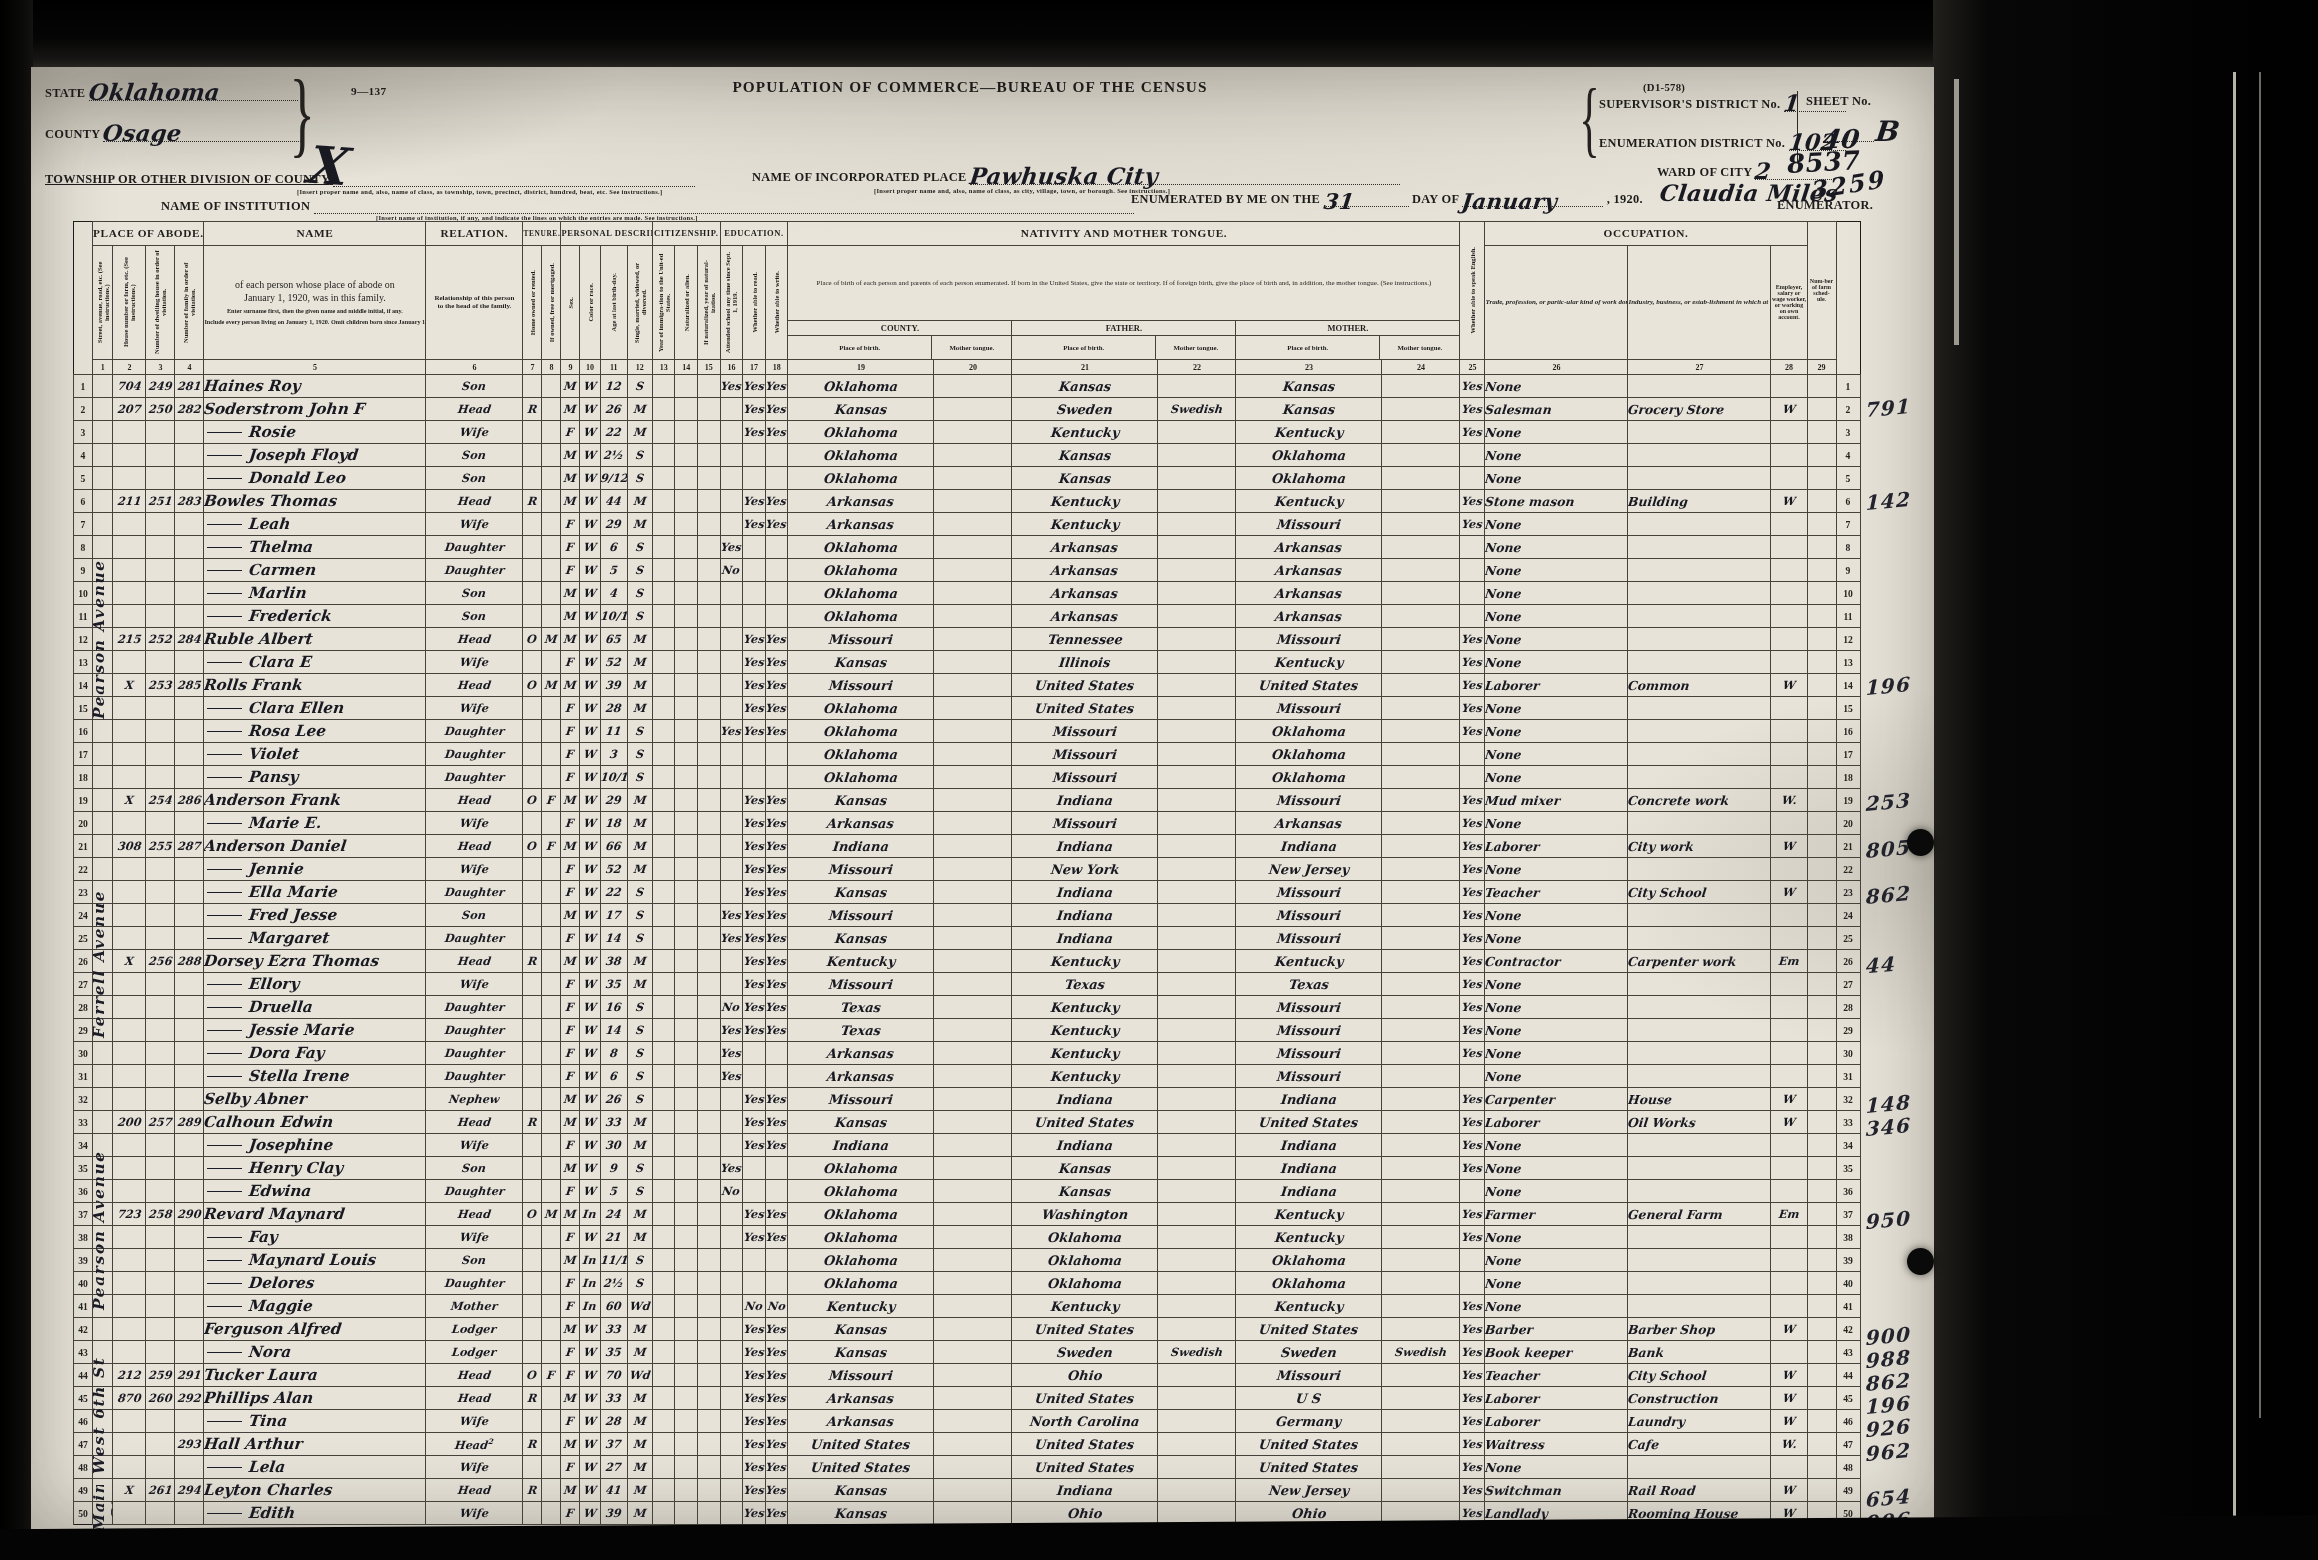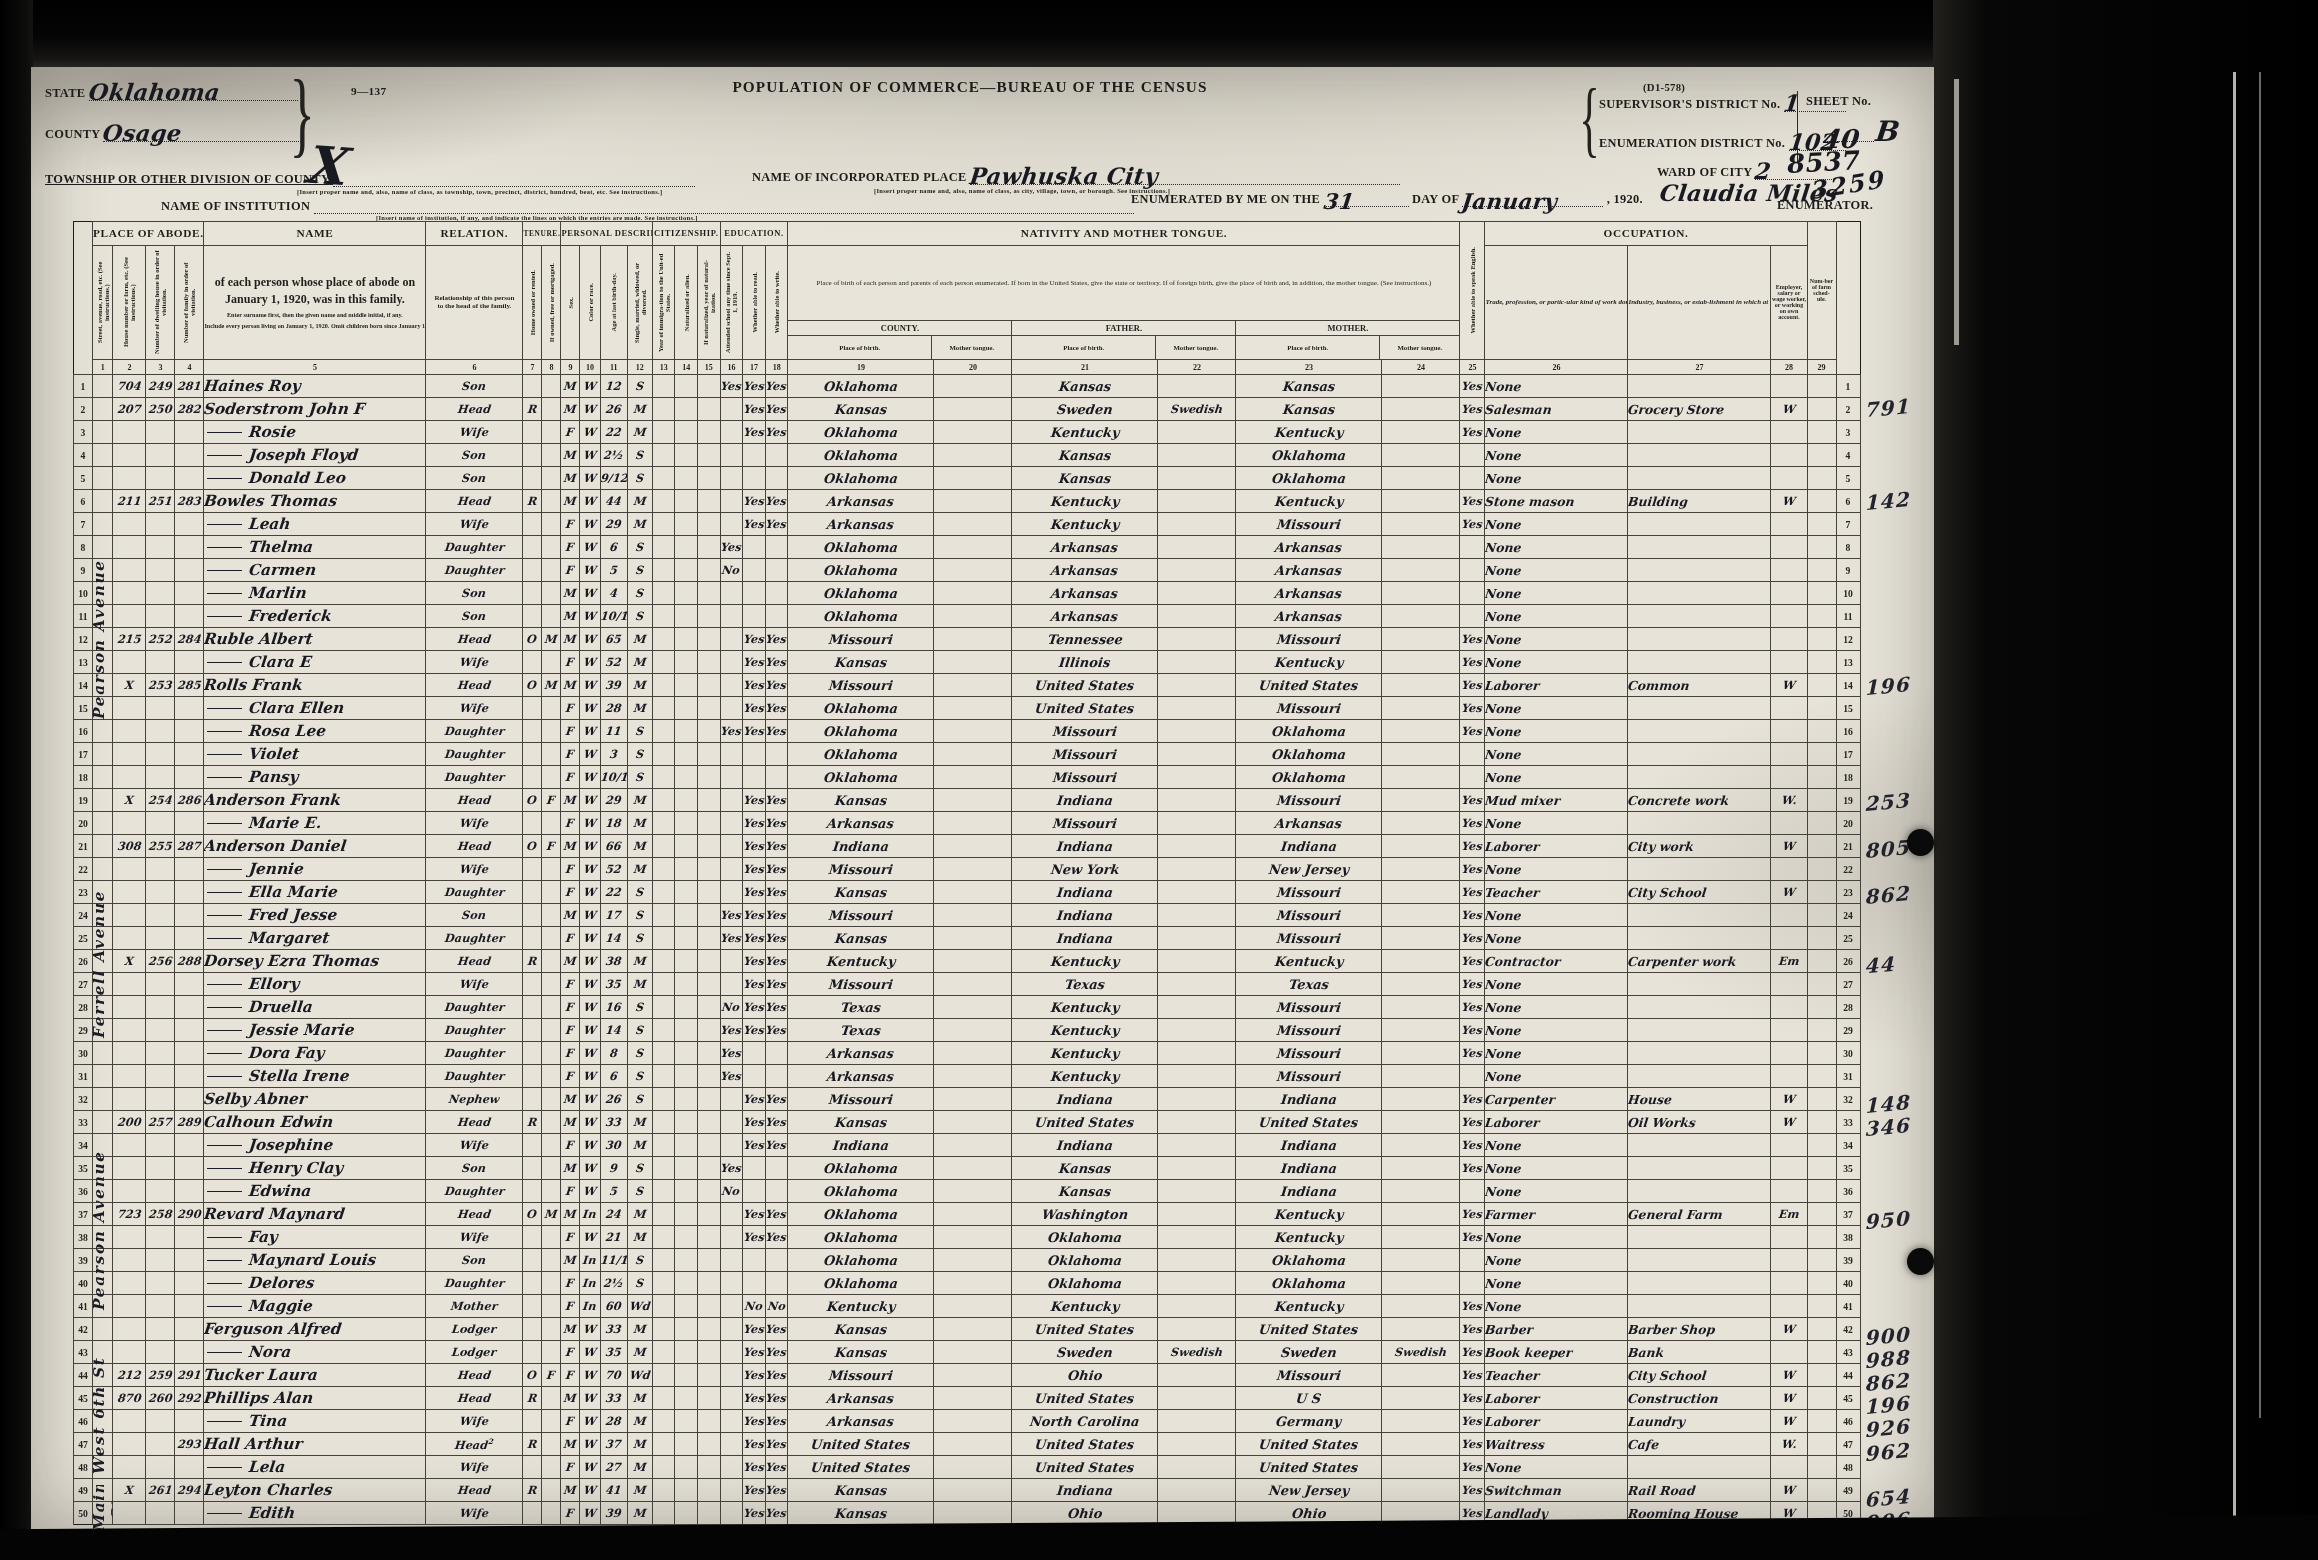--- a/index.html
+++ b/index.html
@@ -73,21 +73,21 @@
           table-layout:fixed;border:1.7px solid #1d1c1a;}
   #census th,#census td{border:0.8px solid #45423c;padding:0;overflow:hidden;white-space:nowrap;}
   thead th{font-family:"Liberation Serif",serif;color:#201f1d;background:rgba(235,231,221,.25);}
   .t-groups th{height:22.6px;}
   .grp{font-weight:bold;font-size:11.3px;letter-spacing:0.6px;}
   .t-caps th{height:74px;vertical-align:middle;}
   .vcap{writing-mode:vertical-rl;transform:rotate(180deg);font-size:6.5px;font-weight:bold;
         line-height:1.08;white-space:normal;display:block;margin:0 auto;max-height:105px;}
   .vth .vcap{max-height:127px;}
   .namecap{white-space:normal;vertical-align:top;padding:3.4px 8px;}
-  .nm1{font-size:12px;font-weight:bold;margin-bottom:1.7px;}
+  .nm1{font-size:10px;font-weight:normal;margin-bottom:1.7px;}
   .nm2{font-size:6.2px;font-weight:bold;margin-top:4px;line-height:1.2;}
   .relcap{font-size:7px;font-weight:bold;white-space:normal;padding:0 4.5px;}
   .capTxt{font-size:7px;font-weight:bold;white-space:normal;padding:0 5.7px;font-style:italic;}
   .capTiny{font-size:6px;font-weight:bold;white-space:normal;padding:0 1.7px;}
   .natnote{font-size:7px;font-weight:normal;white-space:normal;vertical-align:top;padding:2.3px 34px;}
   .t-nat th{height:36px;vertical-align:top;}
   .nat-title{font-weight:bold;font-size:8.5px;border-bottom:0.8px solid #45423c;padding:2.3px 0;}
   .split{display:flex;height:22.6px;}
   .split>div{flex:1;font-size:6.8px;font-weight:bold;display:flex;align-items:center;justify-content:center;}
   .split>div:first-child{flex:0 0 64%;border-right:0.8px solid #45423c;}

